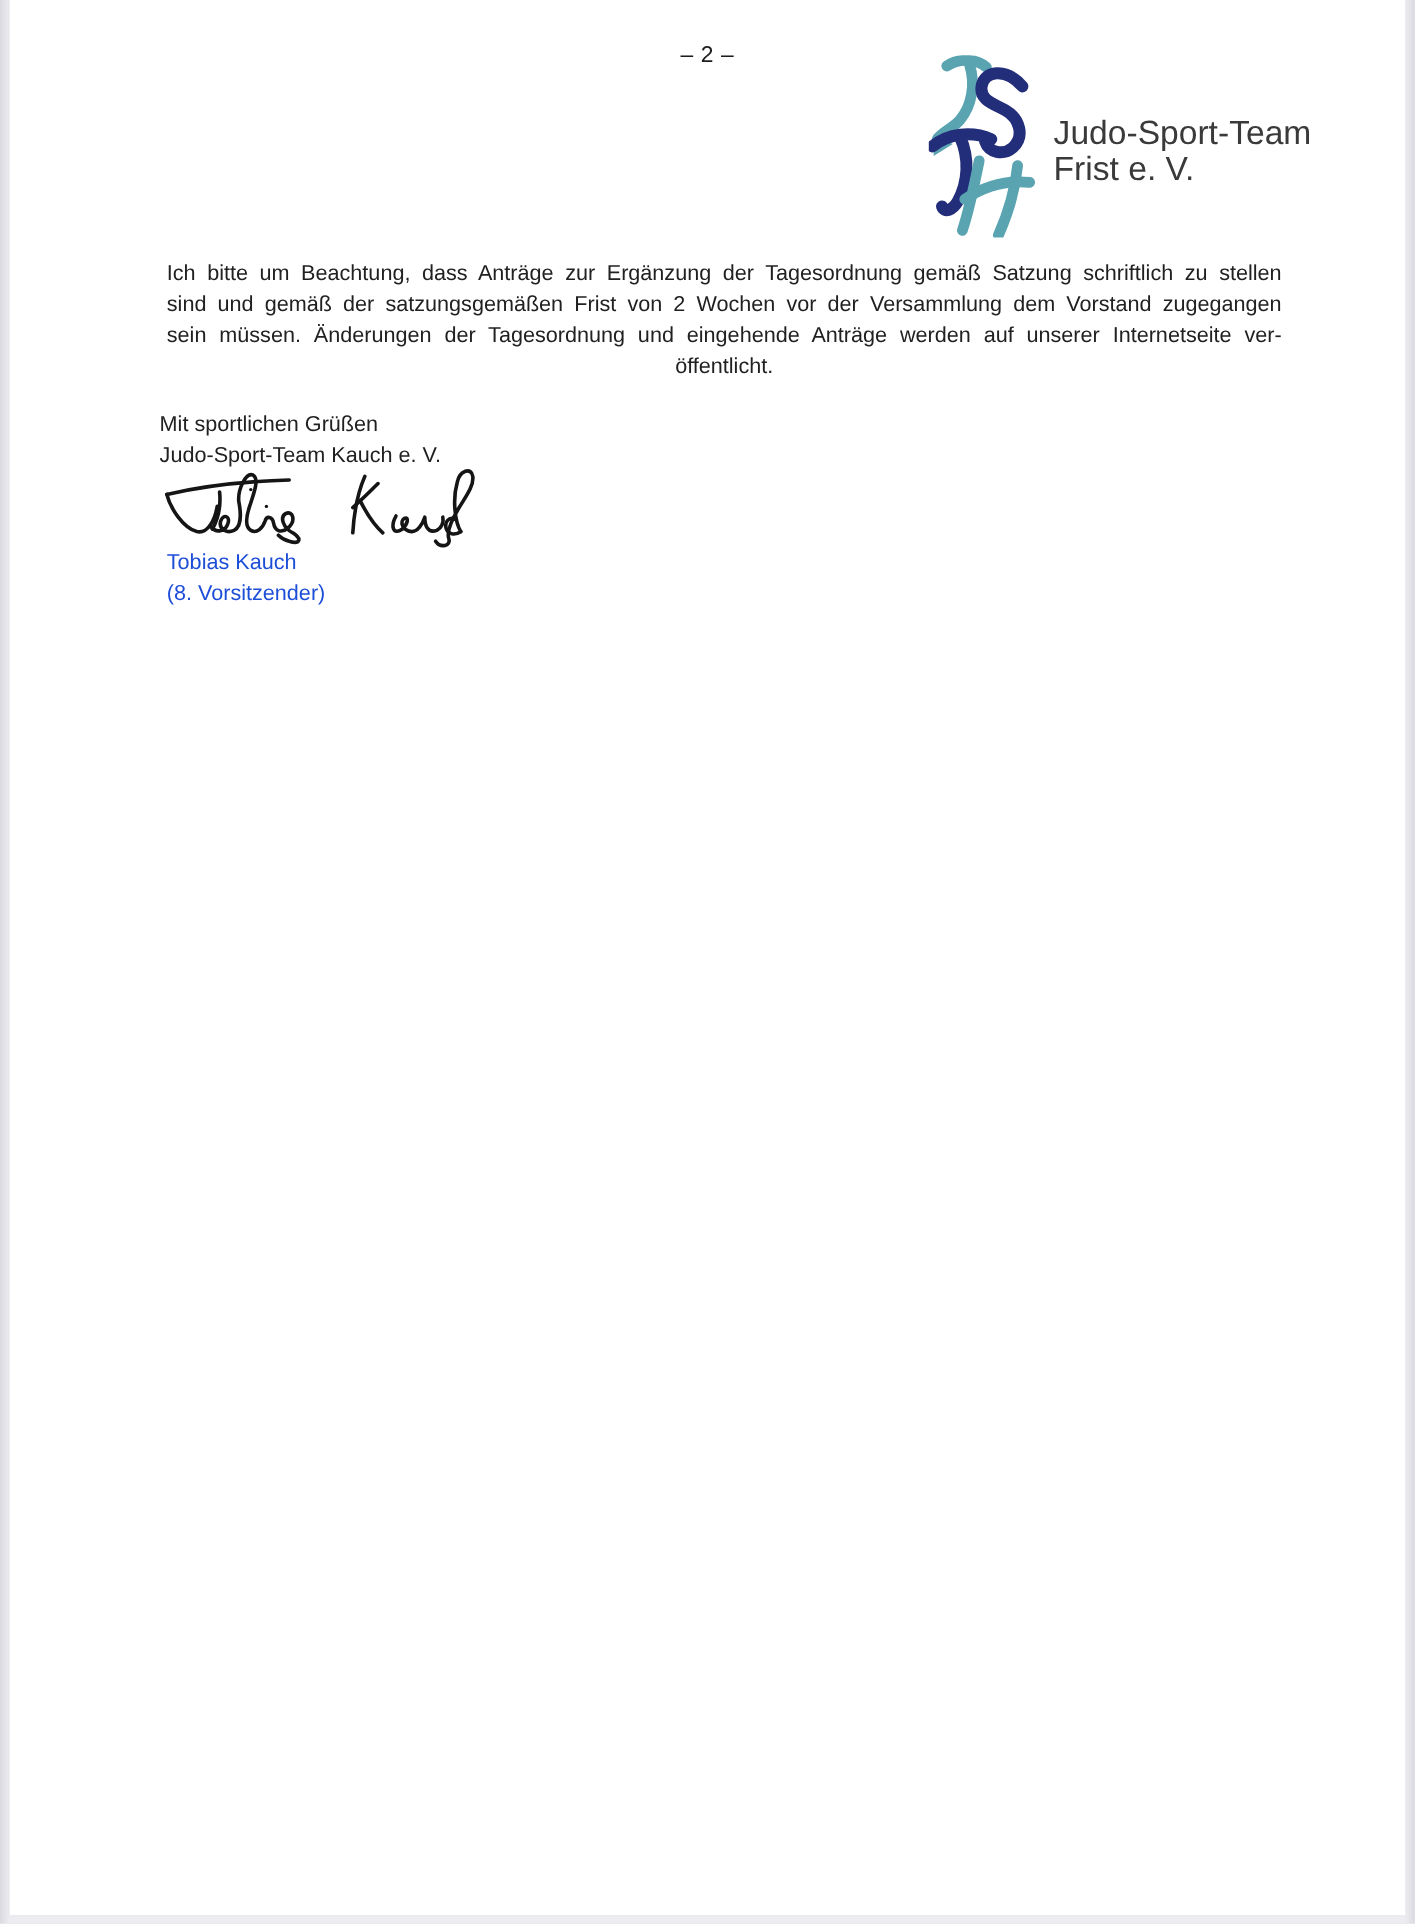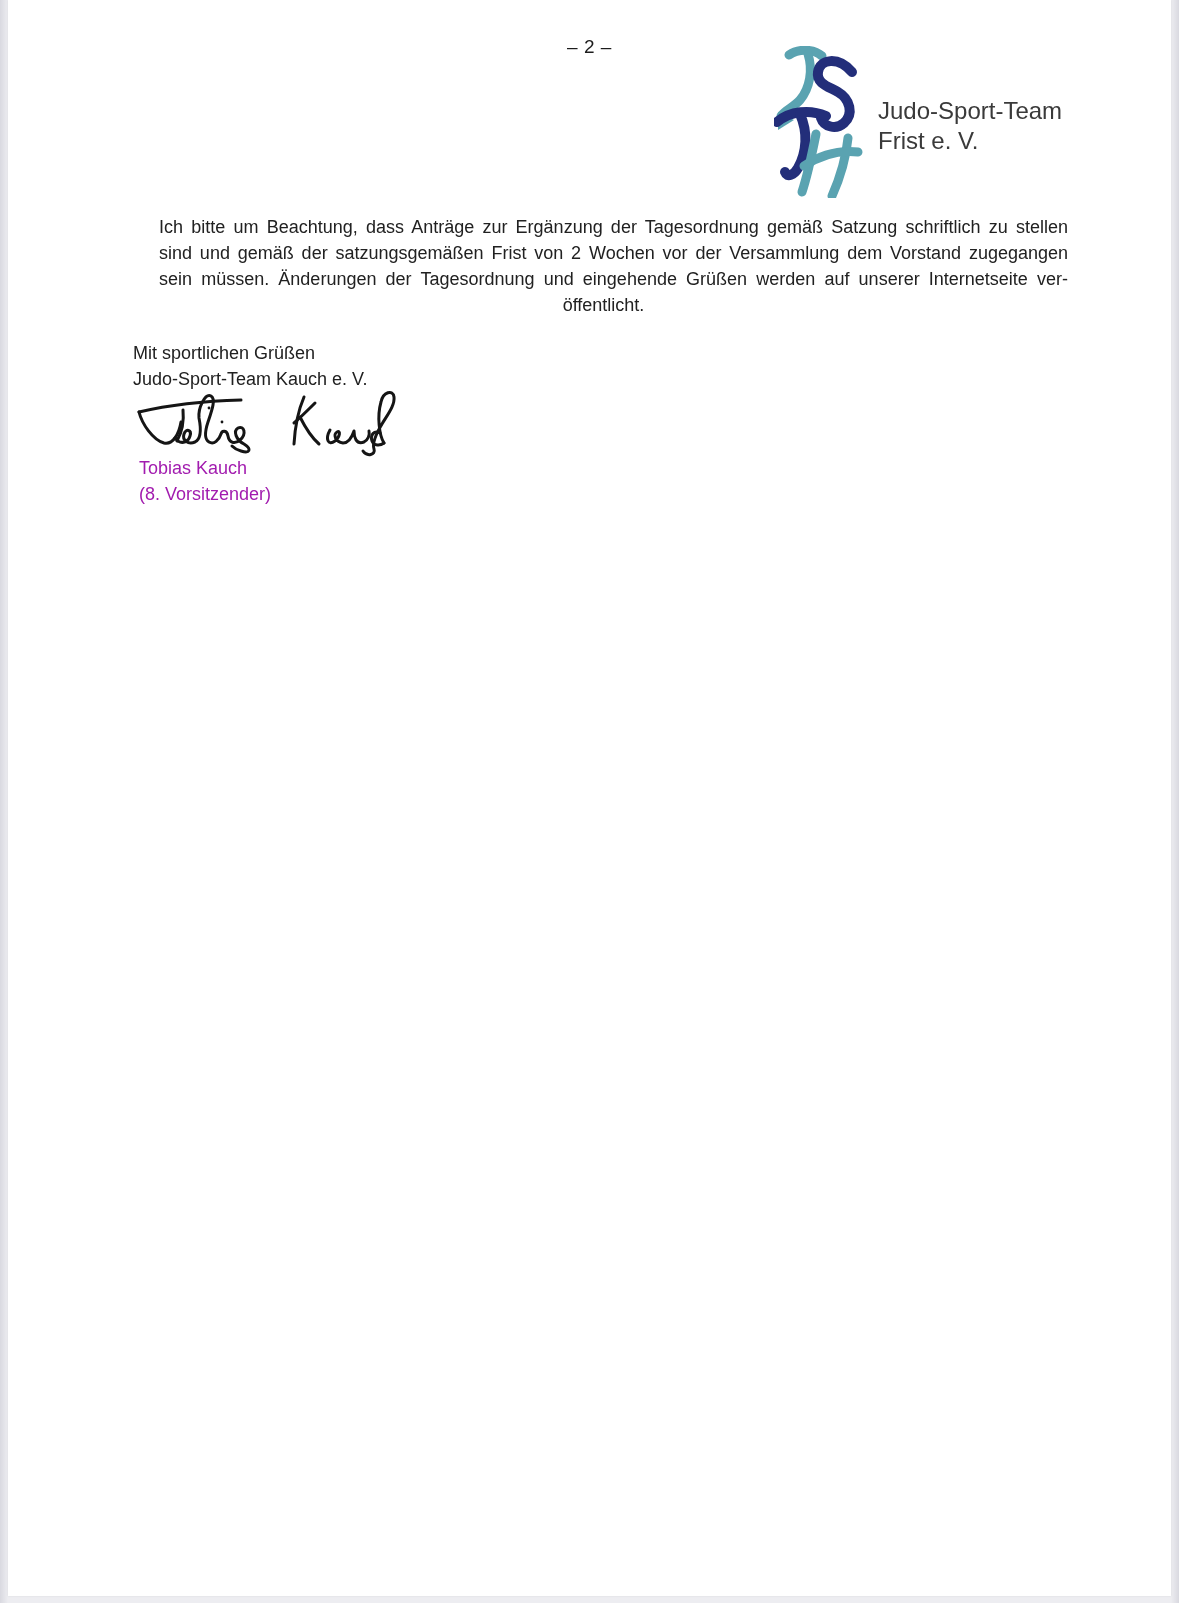--- a/index.html
+++ b/index.html
@@ -29,52 +29,52 @@
   .logo-block {
     position: absolute;
     top: 46px; left: 766px;
     display: flex;
     align-items: flex-start;
   }
   .logo-mark { width: 90px; height: 152px; flex: 0 0 auto; }
   .org-name {
     margin-left: 14px;
     margin-top: 50px;
-    font-size: 24px;
+    font-size: 28px;
     line-height: 30px;
     color: #3a3a3a;
   }
   .letter-body {
     position: absolute;
     left: 131px; top: 214px;
     width: 929px;
     font-size: 18px;
     line-height: 26px;
     color: #212121;
   }
-  .jline { text-align: justify; text-align-last: justify; white-space: normal; margin-left: 20px; }
+  .jline { text-align: justify; text-align-last: justify; white-space: normal; }
   .lline { text-align: center; }
   .closing-block {
     position: absolute;
     left: 125px; top: 340px;
     font-size: 18px;
     line-height: 26px;
     color: #212121;
   }
   .signature {
     position: absolute;
     left: 129px; top: 388px;
     width: 262px; height: 70px;
   }
   .signatory-block {
     position: absolute;
     left: 131px; top: 455px;
     font-size: 18px;
     line-height: 26px;
-    color: #a21caf;
+    color: #1d4ed8;
   }
 </style>
 </head>
 <body>
 
 <div class="viewport">
   <div class="page">
 
     <div class="page-number">– 2 –</div>
 
@@ -96,21 +96,21 @@
       </svg>
       <div class="org-name">
         <div>Judo-Sport-Team</div>
         <div>Frist e. V.</div>
       </div>
     </div>
 
     <div class="letter-body">
       <div class="jline">Ich bitte um Beachtung, dass Anträge zur Ergänzung der Tagesordnung gemäß Satzung schriftlich zu stellen</div>
       <div class="jline">sind und gemäß der satzungsgemäßen Frist von 2 Wochen vor der Versammlung dem Vorstand zugegangen</div>
-      <div class="jline">sein müssen. Änderungen der Tagesordnung und eingehende Grüßen werden auf unserer Internetseite ver-</div>
+      <div class="jline">sein müssen. Änderungen der Tagesordnung und eingehende Anträge werden auf unserer Internetseite ver-</div>
       <div class="lline">öffentlicht.</div>
     </div>
 
     <div class="closing-block">
       <div>Mit sportlichen Grüßen</div>
       <div>Judo-Sport-Team Kauch e. V.</div>
     </div>
 
     <svg class="signature" viewBox="0 0 262 70" fill="none" xmlns="http://www.w3.org/2000/svg" stroke="#151515" stroke-width="3" stroke-linecap="round" stroke-linejoin="round">
 

